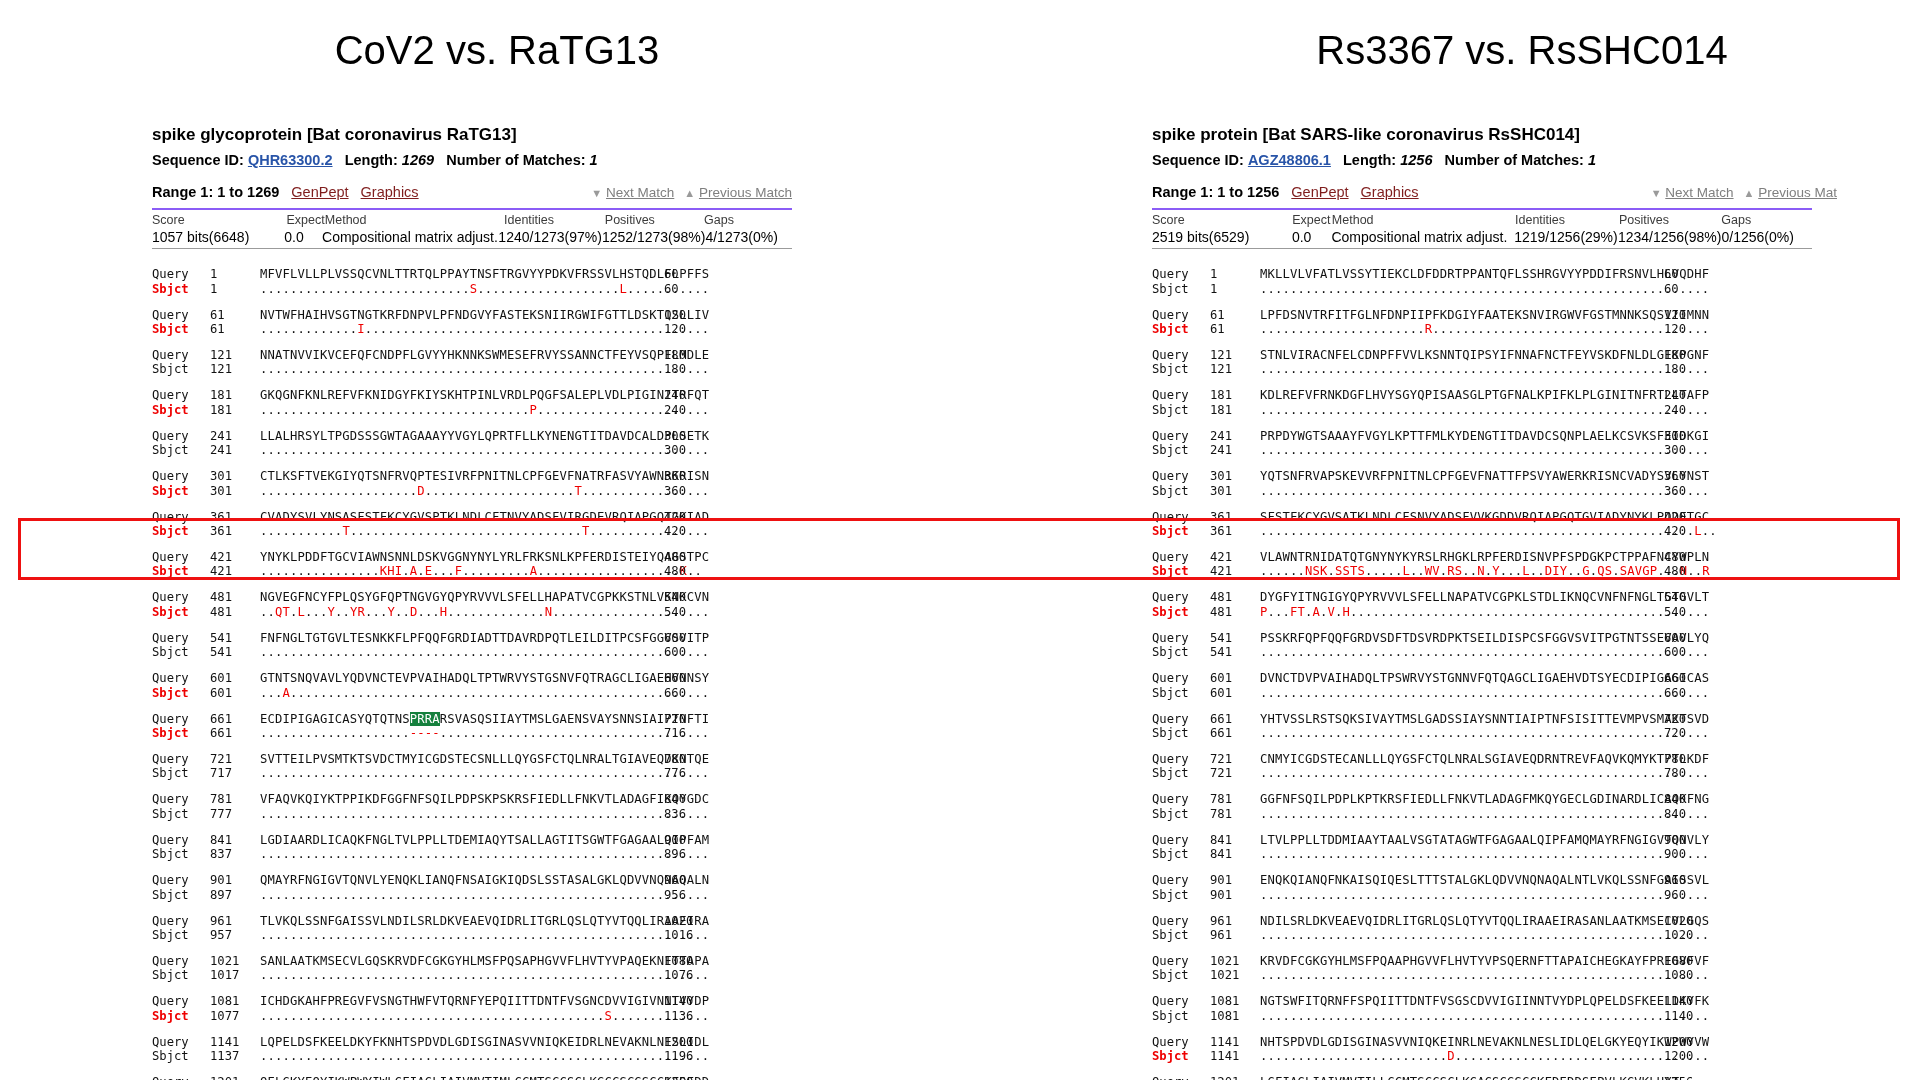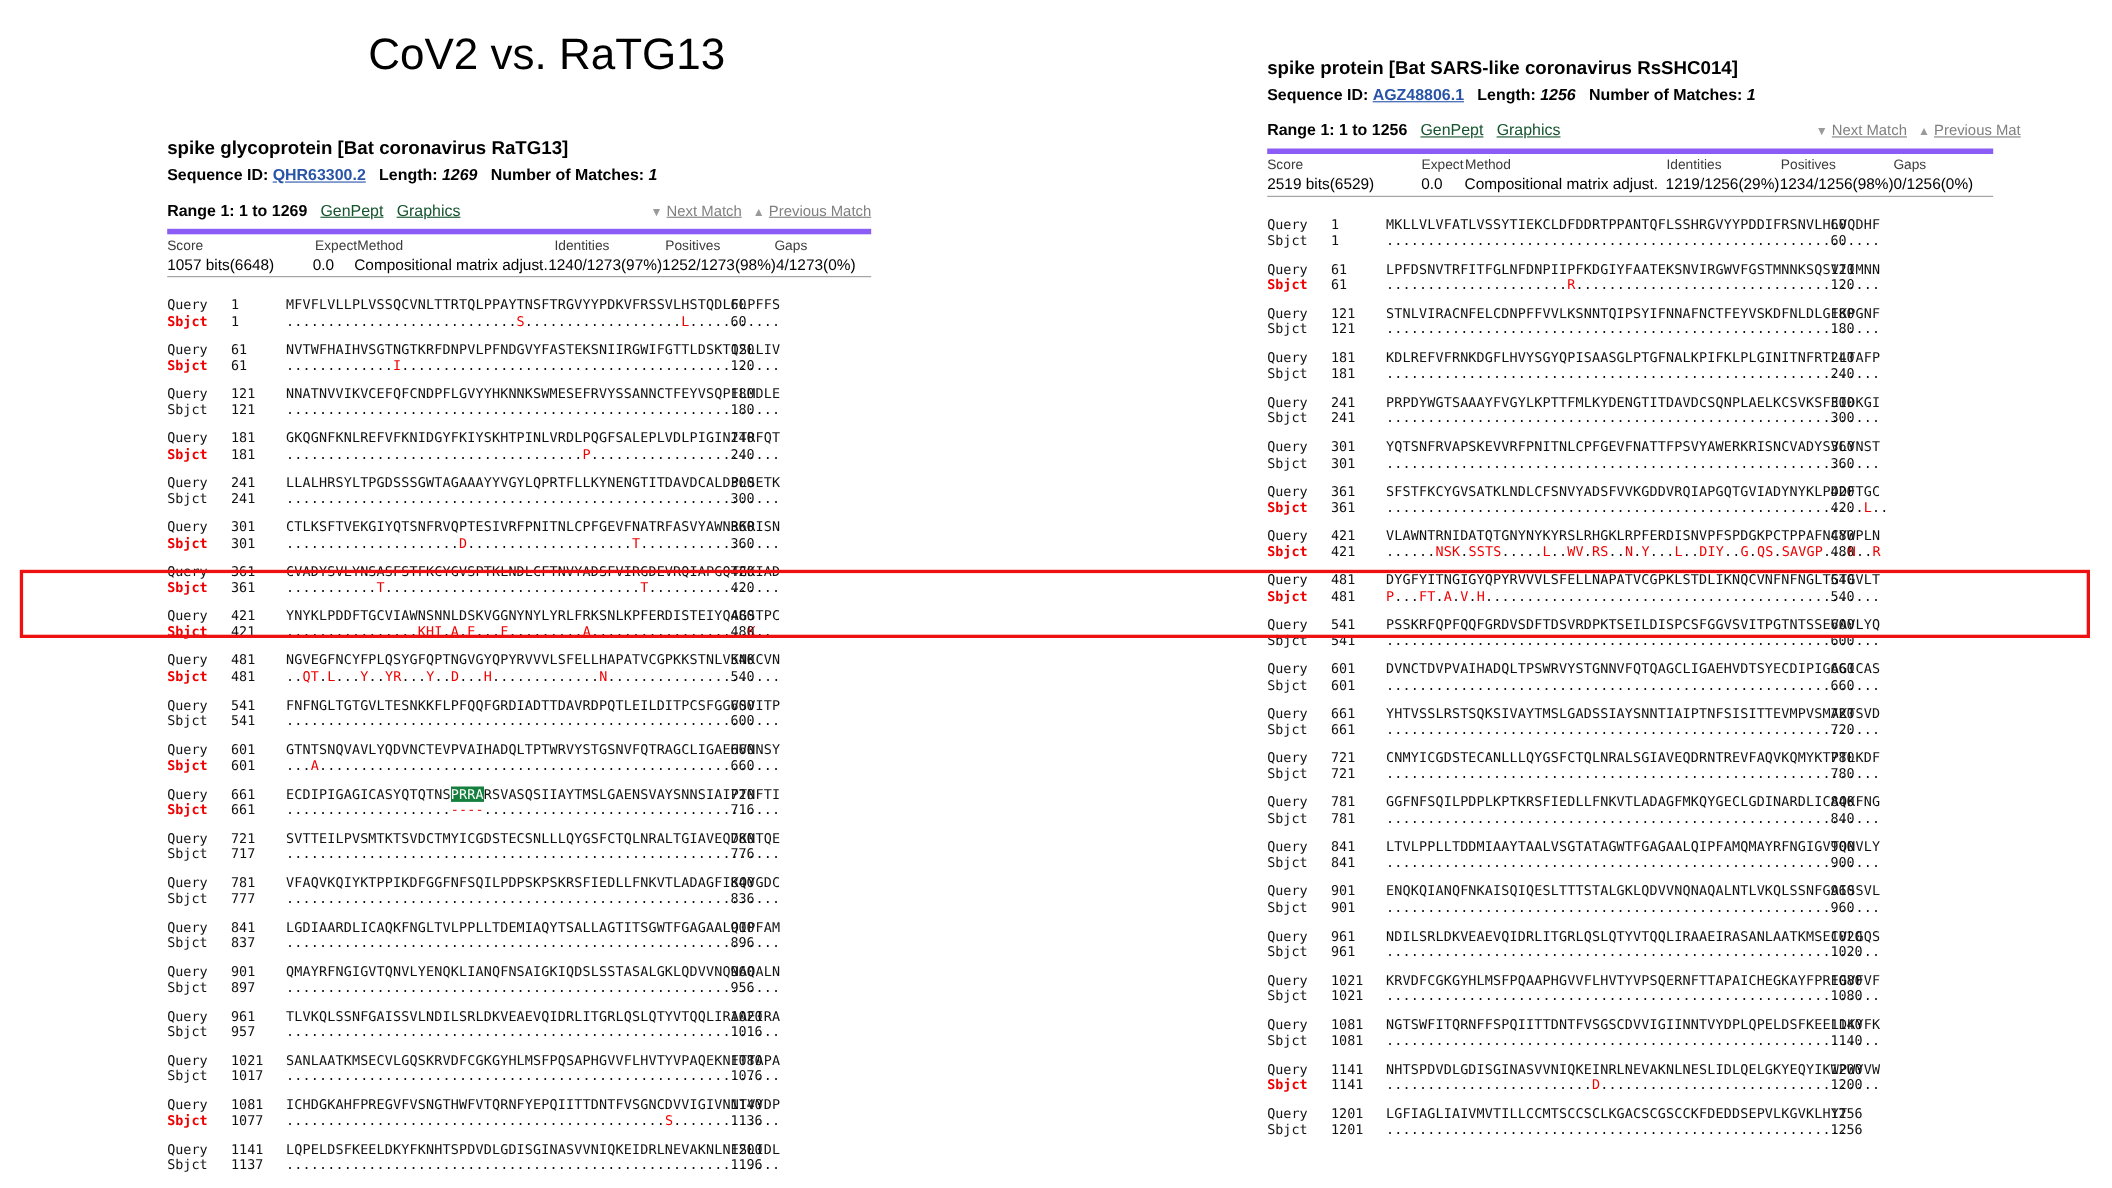--- a/index.html
+++ b/index.html
@@ -62,42 +62,42 @@
   .rangebar {
     display: flex;
     align-items: baseline;
     margin-top: 16px;
     font-size: 14.5px;
     width: 640px;
   }
   .panel-right .rangebar { width: 685px; }
   .rangebar .range-label { font-weight: bold; white-space: nowrap; }
   .rangebar a.plain-link {
-    color: #14532d;
+    color: #7f1d1d;
     text-decoration: underline;
     margin-left: 12px;
     font-weight: normal;
   }
   .rangebar .spacer { flex: 1 1 auto; }
   .matchnav {
     color: #7f7f7f;
     white-space: nowrap;
     font-size: 13.5px;
   }
   .matchnav .tri { color: #9a9a9a; font-size: 11px; }
   .matchnav .mn {
     text-decoration: underline;
     color: #7f7f7f;
     margin-right: 10px;
   }
   .matchnav .mn:last-child { margin-right: 0; }
 
   .score-table {
     margin-top: 8px;
-    border-top: 5px solid #8b5cf6;
+    border-top: 2px solid #8b5cf6;
     border-bottom: 1px solid #9b9b9b;
     width: 640px;
     padding: 3px 0 2px 0;
     font-size: 14px;
   }
   .panel-right .score-table { width: 660px; }
   .score-row {
     display: flex;
     line-height: 1.25;
   }
@@ -186,20 +186,21 @@
         <span class="c-method">Compositional matrix adjust.</span>
         <span class="c-ident">1240/1273(97%)</span>
         <span class="c-pos">1252/1273(98%)</span>
         <span class="c-gaps">4/1273(0%)</span>
       </div>
     </div>
     <div class="aln"><div class="aln-block"><div class="aln-line"><span class="tag tag-blk">Query</span><span class="start">1</span><span class="seq">MFVFLVLLPLVSSQCVNLTTRTQLPPAYTNSFTRGVYYPDKVFRSSVLHSTQDLFLPFFS</span><span class="end">60</span></div><div class="aln-line"><span class="tag tag-red">Sbjct</span><span class="start">1</span><span class="seq">............................<span class="mm">S</span>...................<span class="mm">L</span>...........</span><span class="end">60</span></div></div><div class="aln-block"><div class="aln-line"><span class="tag tag-blk">Query</span><span class="start">61</span><span class="seq">NVTWFHAIHVSGTNGTKRFDNPVLPFNDGVYFASTEKSNIIRGWIFGTTLDSKTQSLLIV</span><span class="end">120</span></div><div class="aln-line"><span class="tag tag-red">Sbjct</span><span class="start">61</span><span class="seq">.............<span class="mm">I</span>..............................................</span><span class="end">120</span></div></div><div class="aln-block"><div class="aln-line"><span class="tag tag-blk">Query</span><span class="start">121</span><span class="seq">NNATNVVIKVCEFQFCNDPFLGVYYHKNNKSWMESEFRVYSSANNCTFEYVSQPFLMDLE</span><span class="end">180</span></div><div class="aln-line"><span class="tag tag-blk">Sbjct</span><span class="start">121</span><span class="seq">............................................................</span><span class="end">180</span></div></div><div class="aln-block"><div class="aln-line"><span class="tag tag-blk">Query</span><span class="start">181</span><span class="seq">GKQGNFKNLREFVFKNIDGYFKIYSKHTPINLVRDLPQGFSALEPLVDLPIGINITRFQT</span><span class="end">240</span></div><div class="aln-line"><span class="tag tag-red">Sbjct</span><span class="start">181</span><span class="seq">....................................<span class="mm">P</span>.......................</span><span class="end">240</span></div></div><div class="aln-block"><div class="aln-line"><span class="tag tag-blk">Query</span><span class="start">241</span><span class="seq">LLALHRSYLTPGDSSSGWTAGAAAYYVGYLQPRTFLLKYNENGTITDAVDCALDPLSETK</span><span class="end">300</span></div><div class="aln-line"><span class="tag tag-blk">Sbjct</span><span class="start">241</span><span class="seq">............................................................</span><span class="end">300</span></div></div><div class="aln-block"><div class="aln-line"><span class="tag tag-blk">Query</span><span class="start">301</span><span class="seq">CTLKSFTVEKGIYQTSNFRVQPTESIVRFPNITNLCPFGEVFNATRFASVYAWNRKRISN</span><span class="end">360</span></div><div class="aln-line"><span class="tag tag-red">Sbjct</span><span class="start">301</span><span class="seq">.....................<span class="mm">D</span>....................<span class="mm">T</span>.................</span><span class="end">360</span></div></div><div class="aln-block"><div class="aln-line"><span class="tag tag-blk">Query</span><span class="start">361</span><span class="seq">CVADYSVLYNSASFSTFKCYGVSPTKLNDLCFTNVYADSFVIRGDEVRQIAPGQTGKIAD</span><span class="end">420</span></div><div class="aln-line"><span class="tag tag-red">Sbjct</span><span class="start">361</span><span class="seq">...........<span class="mm">T</span>...............................<span class="mm">T</span>................</span><span class="end">420</span></div></div><div class="aln-block"><div class="aln-line"><span class="tag tag-blk">Query</span><span class="start">421</span><span class="seq">YNYKLPDDFTGCVIAWNSNNLDSKVGGNYNYLYRLFRKSNLKPFERDISTEIYQAGSTPC</span><span class="end">480</span></div><div class="aln-line"><span class="tag tag-red">Sbjct</span><span class="start">421</span><span class="seq">................<span class="mm">K</span><span class="mm">H</span><span class="mm">I</span>.<span class="mm">A</span>.<span class="mm">E</span>...<span class="mm">F</span>.........<span class="mm">A</span>...................<span class="mm">K</span>..</span><span class="end">480</span></div></div><div class="aln-block"><div class="aln-line"><span class="tag tag-blk">Query</span><span class="start">481</span><span class="seq">NGVEGFNCYFPLQSYGFQPTNGVGYQPYRVVVLSFELLHAPATVCGPKKSTNLVKNKCVN</span><span class="end">540</span></div><div class="aln-line"><span class="tag tag-red">Sbjct</span><span class="start">481</span><span class="seq">..<span class="mm">Q</span><span class="mm">T</span>.<span class="mm">L</span>...<span class="mm">Y</span>..<span class="mm">Y</span><span class="mm">R</span>...<span class="mm">Y</span>..<span class="mm">D</span>...<span class="mm">H</span>.............<span class="mm">N</span>.....................</span><span class="end">540</span></div></div><div class="aln-block"><div class="aln-line"><span class="tag tag-blk">Query</span><span class="start">541</span><span class="seq">FNFNGLTGTGVLTESNKKFLPFQQFGRDIADTTDAVRDPQTLEILDITPCSFGGVSVITP</span><span class="end">600</span></div><div class="aln-line"><span class="tag tag-blk">Sbjct</span><span class="start">541</span><span class="seq">............................................................</span><span class="end">600</span></div></div><div class="aln-block"><div class="aln-line"><span class="tag tag-blk">Query</span><span class="start">601</span><span class="seq">GTNTSNQVAVLYQDVNCTEVPVAIHADQLTPTWRVYSTGSNVFQTRAGCLIGAEHVNNSY</span><span class="end">660</span></div><div class="aln-line"><span class="tag tag-red">Sbjct</span><span class="start">601</span><span class="seq">...<span class="mm">A</span>........................................................</span><span class="end">660</span></div></div><div class="aln-block"><div class="aln-line"><span class="tag tag-blk">Query</span><span class="start">661</span><span class="seq">ECDIPIGAGICASYQTQTNS<span class="hl-prra">PRRA</span>RSVASQSIIAYTMSLGAENSVAYSNNSIAIPTNFTI</span><span class="end">720</span></div><div class="aln-line"><span class="tag tag-red">Sbjct</span><span class="start">661</span><span class="seq">....................<span class="gapdash">----</span>....................................</span><span class="end">716</span></div></div><div class="aln-block"><div class="aln-line"><span class="tag tag-blk">Query</span><span class="start">721</span><span class="seq">SVTTEILPVSMTKTSVDCTMYICGDSTECSNLLLQYGSFCTQLNRALTGIAVEQDKNTQE</span><span class="end">780</span></div><div class="aln-line"><span class="tag tag-blk">Sbjct</span><span class="start">717</span><span class="seq">............................................................</span><span class="end">776</span></div></div><div class="aln-block"><div class="aln-line"><span class="tag tag-blk">Query</span><span class="start">781</span><span class="seq">VFAQVKQIYKTPPIKDFGGFNFSQILPDPSKPSKRSFIEDLLFNKVTLADAGFIKQYGDC</span><span class="end">840</span></div><div class="aln-line"><span class="tag tag-blk">Sbjct</span><span class="start">777</span><span class="seq">............................................................</span><span class="end">836</span></div></div><div class="aln-block"><div class="aln-line"><span class="tag tag-blk">Query</span><span class="start">841</span><span class="seq">LGDIAARDLICAQKFNGLTVLPPLLTDEMIAQYTSALLAGTITSGWTFGAGAALQIPFAM</span><span class="end">900</span></div><div class="aln-line"><span class="tag tag-blk">Sbjct</span><span class="start">837</span><span class="seq">............................................................</span><span class="end">896</span></div></div><div class="aln-block"><div class="aln-line"><span class="tag tag-blk">Query</span><span class="start">901</span><span class="seq">QMAYRFNGIGVTQNVLYENQKLIANQFNSAIGKIQDSLSSTASALGKLQDVVNQNAQALN</span><span class="end">960</span></div><div class="aln-line"><span class="tag tag-blk">Sbjct</span><span class="start">897</span><span class="seq">............................................................</span><span class="end">956</span></div></div><div class="aln-block"><div class="aln-line"><span class="tag tag-blk">Query</span><span class="start">961</span><span class="seq">TLVKQLSSNFGAISSVLNDILSRLDKVEAEVQIDRLITGRLQSLQTYVTQQLIRAAEIRA</span><span class="end">1020</span></div><div class="aln-line"><span class="tag tag-blk">Sbjct</span><span class="start">957</span><span class="seq">............................................................</span><span class="end">1016</span></div></div><div class="aln-block"><div class="aln-line"><span class="tag tag-blk">Query</span><span class="start">1021</span><span class="seq">SANLAATKMSECVLGQSKRVDFCGKGYHLMSFPQSAPHGVVFLHVTYVPAQEKNFTTAPA</span><span class="end">1080</span></div><div class="aln-line"><span class="tag tag-blk">Sbjct</span><span class="start">1017</span><span class="seq">............................................................</span><span class="end">1076</span></div></div><div class="aln-block"><div class="aln-line"><span class="tag tag-blk">Query</span><span class="start">1081</span><span class="seq">ICHDGKAHFPREGVFVSNGTHWFVTQRNFYEPQIITTDNTFVSGNCDVVIGIVNNTVYDP</span><span class="end">1140</span></div><div class="aln-line"><span class="tag tag-red">Sbjct</span><span class="start">1077</span><span class="seq">..............................................<span class="mm">S</span>.............</span><span class="end">1136</span></div></div><div class="aln-block"><div class="aln-line"><span class="tag tag-blk">Query</span><span class="start">1141</span><span class="seq">LQPELDSFKEELDKYFKNHTSPDVDLGDISGINASVVNIQKEIDRLNEVAKNLNESLIDL</span><span class="end">1200</span></div><div class="aln-line"><span class="tag tag-blk">Sbjct</span><span class="start">1137</span><span class="seq">............................................................</span><span class="end">1196</span></div></div><div class="aln-block"><div class="aln-line"><span class="tag tag-blk">Query</span><span class="start">1201</span><span class="seq">QELGKYEQYIKWPWYIWLGFIAGLIAIVMVTIMLCCMTSCCSCLKGCCSCGSCCKFDEDD</span><span class="end">1260</span></div><div class="aln-line"><span class="tag tag-red">Sbjct</span><span class="start">1197</span><span class="seq">...........................<span class="mm">I</span>................................</span><span class="end">1256</span></div></div></div>
   </div>
 
   <div class="panel panel-right">
+    <div class="panel-title">Rs3367 vs. RsSHC014</div>
     <div class="defline">spike protein [Bat SARS-like coronavirus RsSHC014]</div>
     <div class="seqinfo">
       <span class="lbl">Sequence ID:</span>
       <a class="seqid-link" href="#">AGZ48806.1</a>&nbsp;&nbsp;
       <span class="lbl">Length:</span>
       <span class="val">1256</span>&nbsp;&nbsp;
       <span class="lbl">Number of Matches:</span>
       <span class="val">1</span>
     </div>
     <div class="rangebar">

